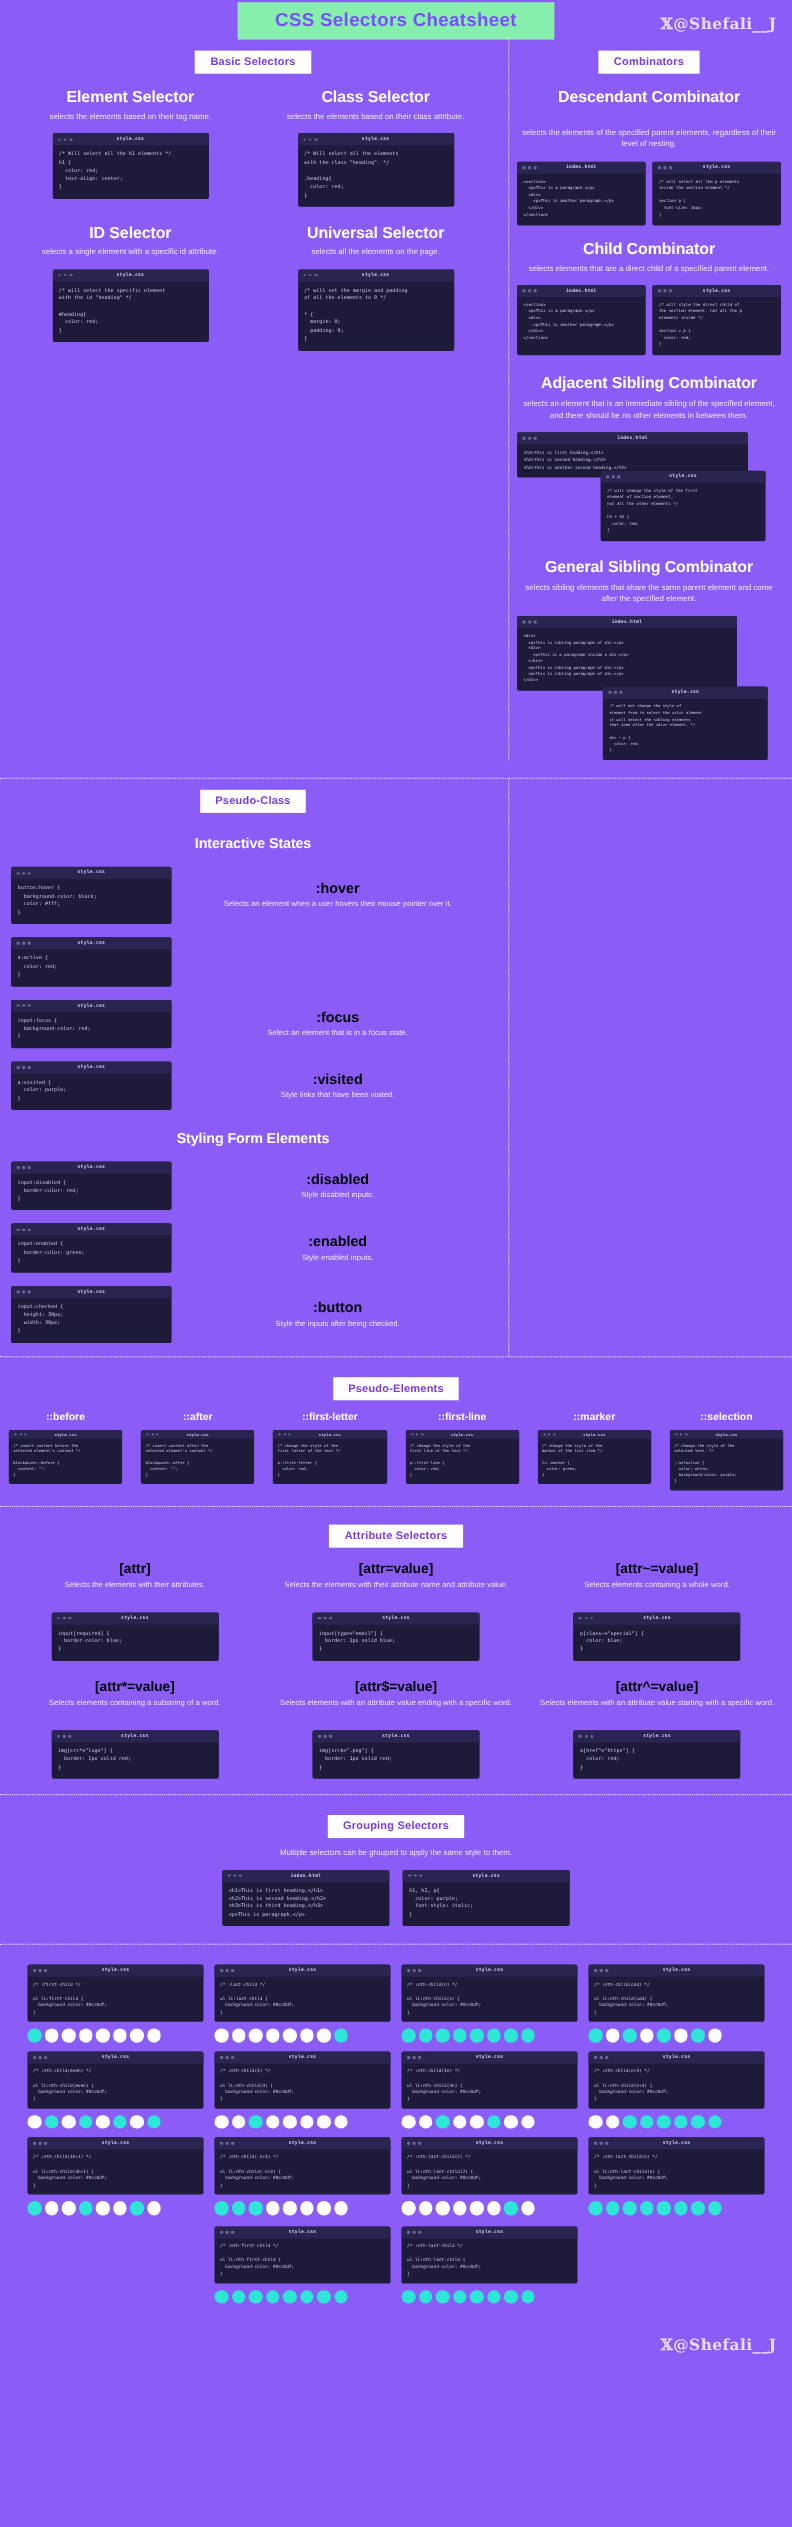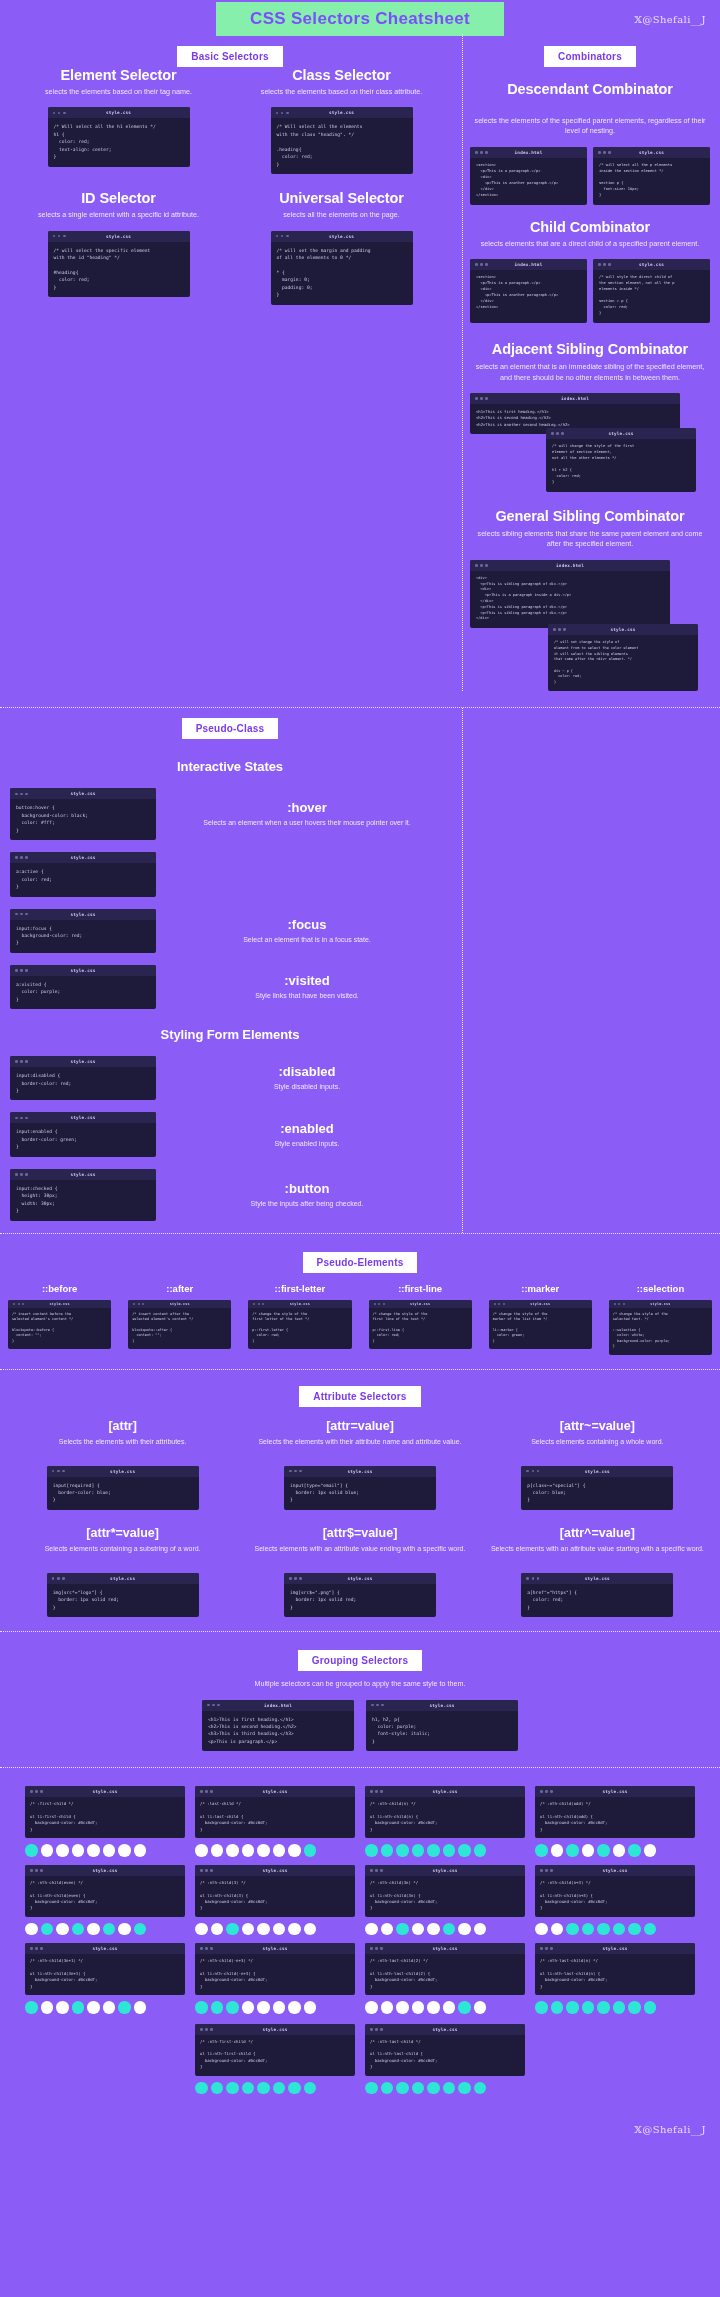--- a/index.html
+++ b/index.html
@@ -25,22 +25,22 @@
     display: inline-block;
     background: #86efac;
     color: #7c4dff;
     font-weight: 700;
     font-size: 17px;
     padding: 7px 34px;
     letter-spacing: .3px;
   }
   .handle {
     color: #e9ddff;
-    font-size: 10px;
-    font-weight: 400;
+    font-size: 14px;
+    font-weight: 700;
     letter-spacing: .4px;
     font-family: "DejaVu Serif", serif;
   }
   .h2 {
     color: #ffffff;
     font-size: 14.5px;
     font-weight: 700;
     text-align: center;
     letter-spacing: -.1px;
   }
@@ -118,39 +118,39 @@
   .cell .desc { margin-bottom: 10px; min-height: 10px; }
   .cell .code { margin: 0 auto; width: 142px; }
 
   
   #pseudo { position: relative; display: flex; padding-top: 10px; }
   #pcleft { width: 460px; padding: 0 10px; }
   #pcright { width: 260px; padding: 0 10px; }
   .state-row { display: flex; align-items: center; gap: 8px; margin-bottom: 12px; }
   .state-row .code { width: 146px; flex: none; }
   .state-txt { flex: 1; text-align: center; }
-  .state-txt .nm { color: #ffffff; font-weight: 700; font-size: 13px; margin-bottom: 3px; }
+  .state-txt .nm { color: #000000; font-weight: 700; font-size: 13px; margin-bottom: 3px; }
   .state-txt .dd { color: #f0e8ff; font-size: 7px; line-height: 1.45; }
 
   
   #pelems { padding: 10px 8px 14px 8px; }
   .pe-grid { display: flex; gap: 17px; margin-top: 10px; }
   .pe { flex: 1; }
   .pe .nm { color: #ffffff; font-weight: 700; font-size: 9.5px; text-align: center; margin-bottom: 6px; }
   .pe .code { width: 100%; }
   .pe .code pre { font-size: 3.5px; line-height: 1.55; padding: 4px 4px 5px; }
   .pe .code .bar { height: 8px; }
   .pe .code .fname { font-size: 3.4px; }
   .pe .code .dots i { width: 2px; height: 2px; }
 
   
   #attrs { padding: 6px 10px 14px; }
   .attr-grid { display: flex; gap: 12px; margin-top: 12px; }
   .attr { flex: 1; }
-  .attr .nm { color: #ffffff; font-weight: 700; font-size: 12.5px; text-align: center; margin-bottom: 4px; }
+  .attr .nm { color: #000000; font-weight: 700; font-size: 12.5px; text-align: center; margin-bottom: 4px; }
   .attr .dd { color: #f0e8ff; font-size: 7px; text-align: center; line-height: 1.45; margin-bottom: 9px; min-height: 20px; }
   .attr .code { width: 152px; margin: 0 auto; }
 
   
   #group { padding: 8px 10px 16px; }
   .grp-codes { display: flex; gap: 12px; justify-content: center; margin-top: 10px; }
   .grp-codes .code { width: 152px; }
 
   
   #nth { padding: 6px 10px 26px; }
@@ -175,21 +175,21 @@
 <div class="sec" id="header">
   <div class="title-pill">CSS Selectors Cheatsheet</div>
   <div class="handle">𝕏@Shefali__J</div>
 </div>
 
 <div class="sec" id="top">
   <div class="vdash" style="top:0; bottom:0; left:462px;"></div>
 
   <div id="basic">
     <div class="center"><span class="pill">Basic Selectors</span></div>
-    <div class="cellgrid" style="">
+    <div class="cellgrid" style="margin-top:14px;">
       <div class="cell">
         <div class="h2">Element Selector</div>
         <div class="desc">selects the elements based on their tag name.</div>
         <div class="code">
           <div class="bar">
             <span class="dots">
                 <i></i>
                 <i></i>
                 <i></i>
               </span>

